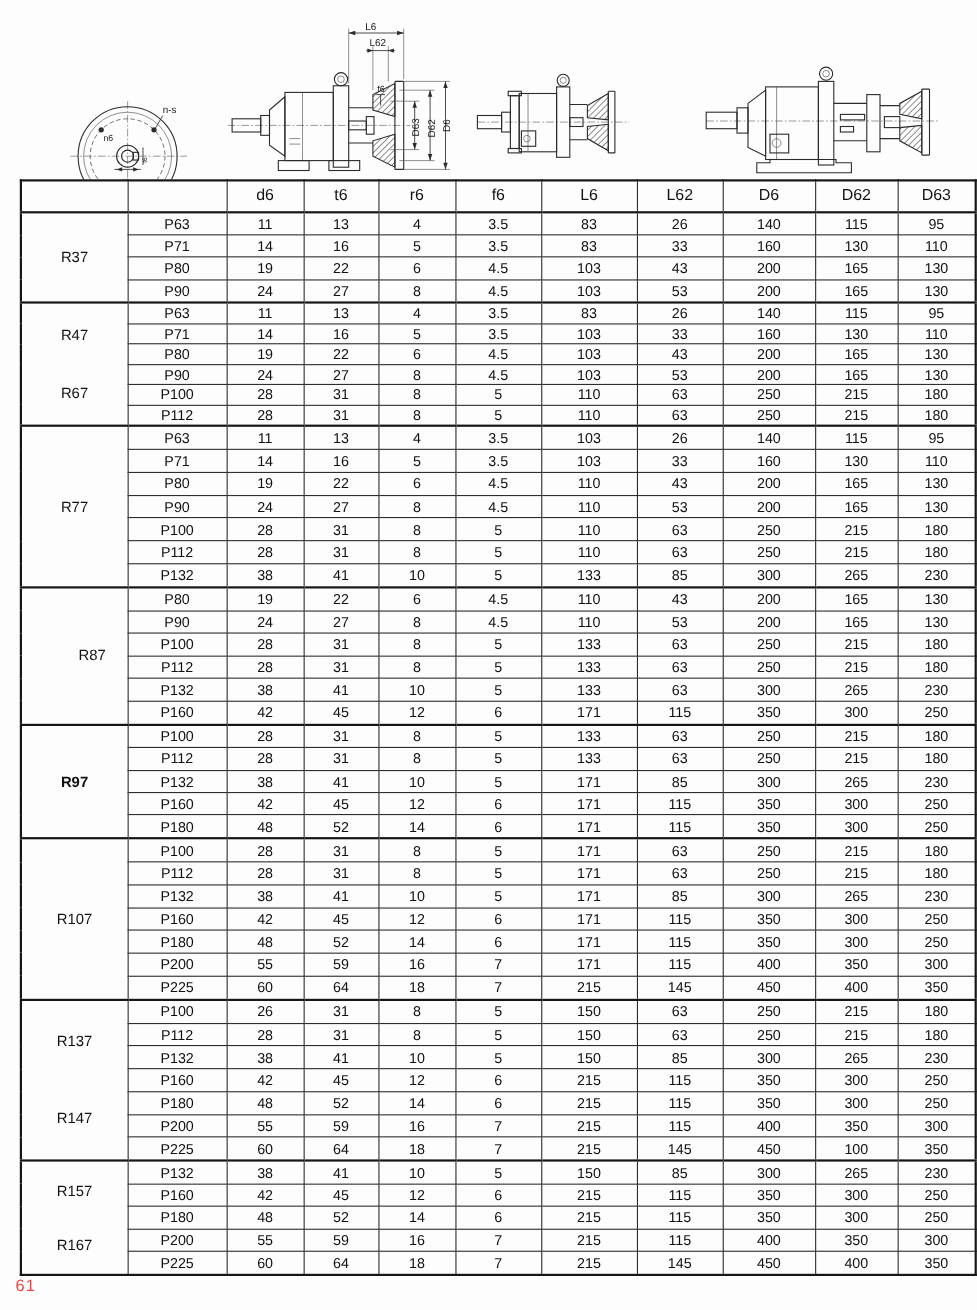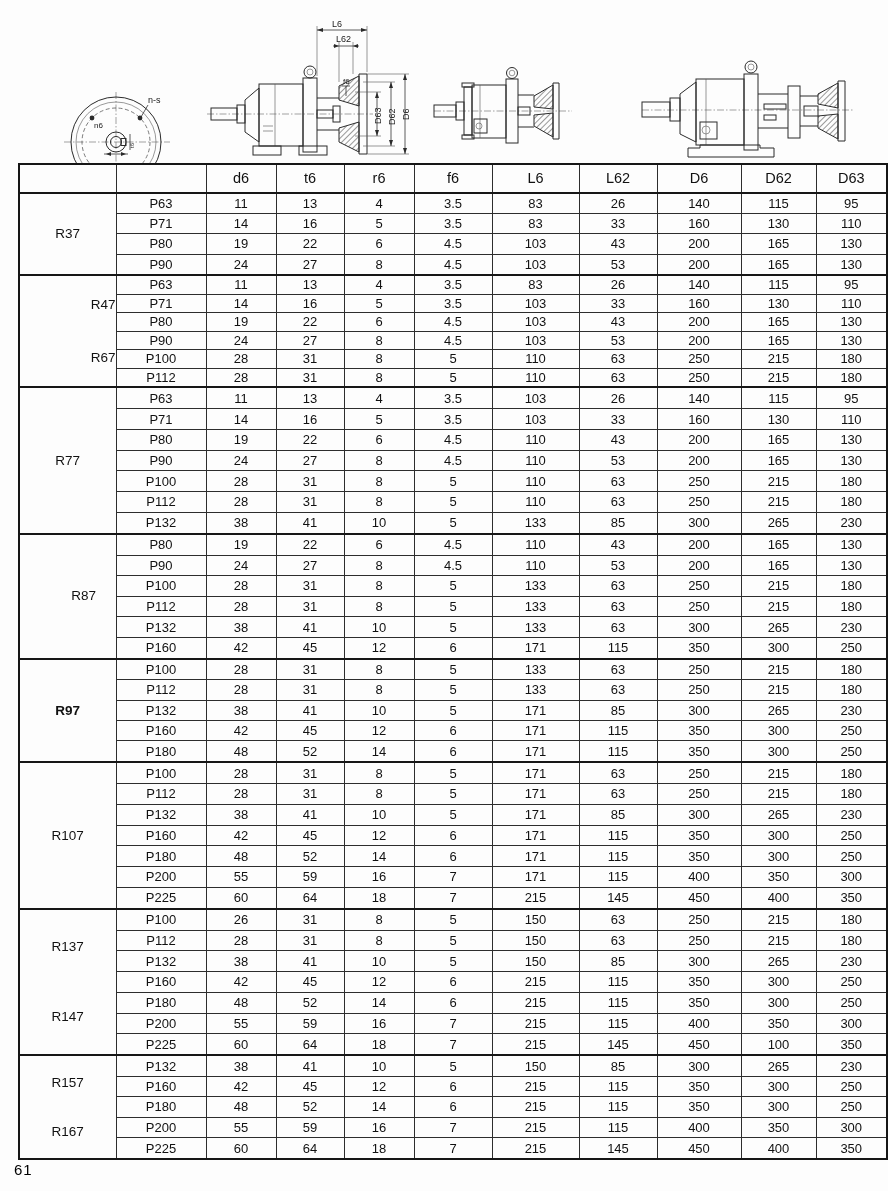--- a/index.html
+++ b/index.html
@@ -51,21 +51,21 @@
     border-bottom: 2px solid #161616;
   }
   .dim-table tr.group-first > td { border-top: 2px solid #161616; }
   .dim-table td.group-cell { font-size: 13.5px; }
   .group-cell .stack {
     display: flex; flex-direction: column;
     justify-content: space-around; align-items: center;
   }
   .page-number {
     position: absolute; left: 14px; top: 1161px;
-    font-size: 15px; color: #000000; letter-spacing: 1px;
+    font-size: 15px; color: #ef4444; letter-spacing: 1px;
   }
 </style>
 </head>
 <body>
 
 <div class="page">
 
   <div class="drawing" style="left:56px; top:46px;margin-top:44px;">
     <svg width="124" height="106" viewBox="0 0 124 106">
       <line class="d-center" x1="60" y1="2" x2="60" y2="104"></line>
@@ -309,21 +309,21 @@
             <td>8</td>
             <td>4.5</td>
             <td>103</td>
             <td>53</td>
             <td>200</td>
             <td>165</td>
             <td>130</td>
           </tr>
           <tr class="group-first">
             <td class="group-cell" rowspan="6">
-              <div class="stack" style="height: 106px; align-items: flex-end;">
+              <div class="stack" style="height: 106px;">
                 <span>R47</span>
                 <span>R67</span>
               </div>
             </td>
             <td>P63</td>
             <td>11</td>
             <td>13</td>
             <td>4</td>
             <td>3.5</td>
             <td>83</td>

